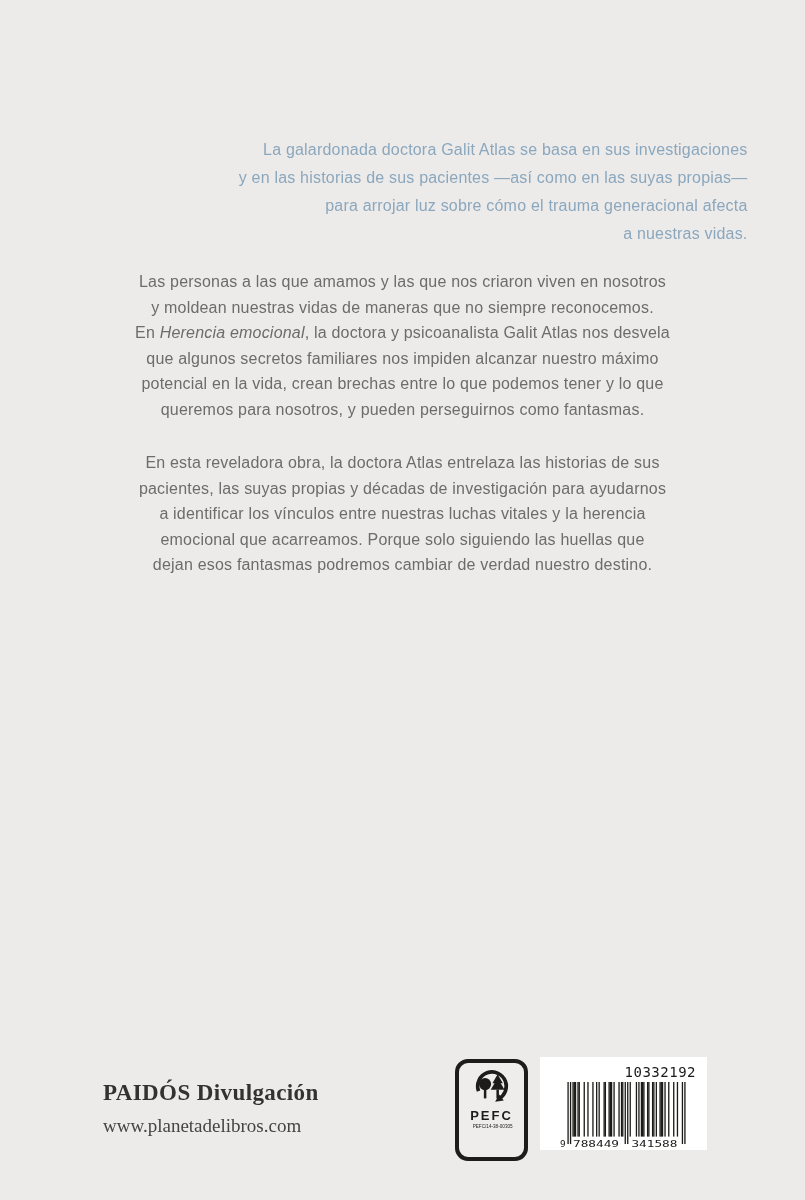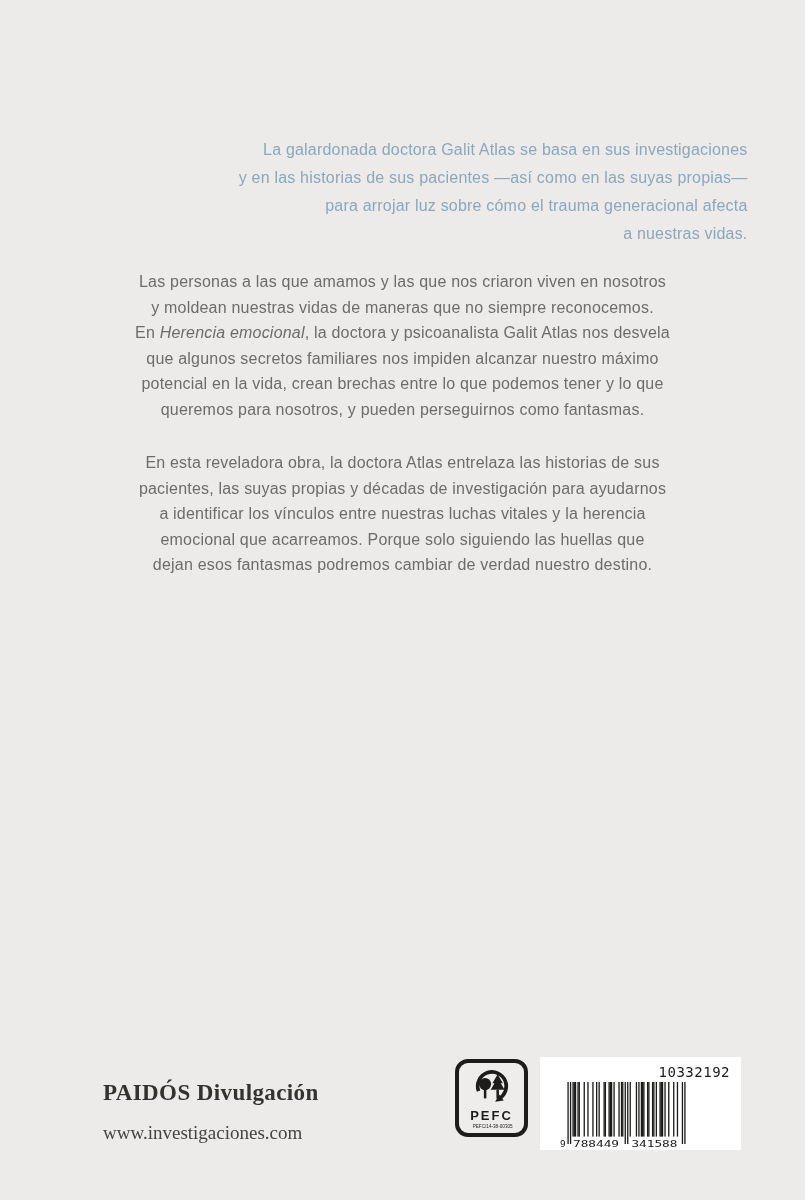--- a/index.html
+++ b/index.html
@@ -47,34 +47,34 @@
     left: 103px;
     top: 1080px;
     color: #3b3a36;
     font-family: "Liberation Serif", serif;
   }
   .imprint {
     font-size: 23px;
     font-weight: bold;
     letter-spacing: 0.4px;
     color: #33322f;
-    margin-bottom: 16px;
+    margin-bottom: 9px;
   }
   .pub-url {
     font-size: 19px;
     line-height: 21px;
     color: #454440;
   }
 
   .pefc-badge {
     position: absolute;
     left: 455px;
     top: 1059px;
     width: 73px;
-    height: 78px;
+    height: 102px;
     box-sizing: border-box;
     border: 4px solid #1d1c1a;
     border-radius: 13px;
     background: #eeedec;
     text-align: center;
   }
   .pefc-badge svg { display: block; margin: 3px auto 0 auto; }
   .pefc-label {
     font-size: 13px;
     font-weight: bold;
@@ -89,21 +89,21 @@
     transform-origin: 50% 0;
     color: #1d1c1a;
     white-space: nowrap;
     margin-top: 2px;
   }
 
   .barcode-box {
     position: absolute;
     left: 540px;
     top: 1057px;
-    width: 201px;
+    width: 167px;
     height: 93px;
     background: #ffffff;
   }
   .product-code {
     position: absolute;
     top: 7px;
     right: 11px;
     font-size: 14px;
     letter-spacing: 0.5px;
     color: #1a1a18;
@@ -140,21 +140,21 @@
 queremos para nosotros, y pueden perseguirnos como fantasmas.</span></p>
 
   <p class="para para-2">En esta reveladora obra, la doctora Atlas entrelaza las historias de sus
 pacientes, las suyas propias y décadas de investigación para ayudarnos
 a identificar los vínculos entre nuestras luchas vitales y la herencia
 emocional que acarreamos. Porque solo siguiendo las huellas que
 dejan esos fantasmas podremos cambiar de verdad nuestro destino.</p>
 
   <div class="publisher">
     <div class="imprint">PAIDÓS Divulgación</div>
-    <div class="pub-url">www.investigaciones.com</div>
+    <div class="pub-url">www.planetadelibros.com</div>
   </div>
 
   <div class="pefc-badge">
     <svg width="52" height="44" viewBox="0 0 60 46" aria-hidden="true">
 
       <circle cx="30" cy="21" r="16.5" fill="none" stroke="#1d1c1a" stroke-width="4.2" stroke-dasharray="75 29" transform="rotate(160 30 21)"></circle>
       <polygon points="33.6,39.0 38.4,30.6 43.6,37.4" fill="#1d1c1a"></polygon>
 
       <circle cx="22" cy="18.5" r="7" fill="#1d1c1a"></circle>
       <rect x="20.6" y="24" width="2.9" height="11" fill="#1d1c1a"></rect>

